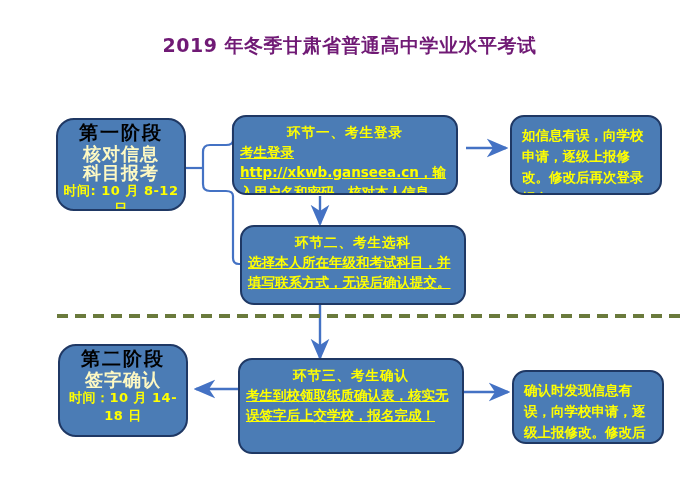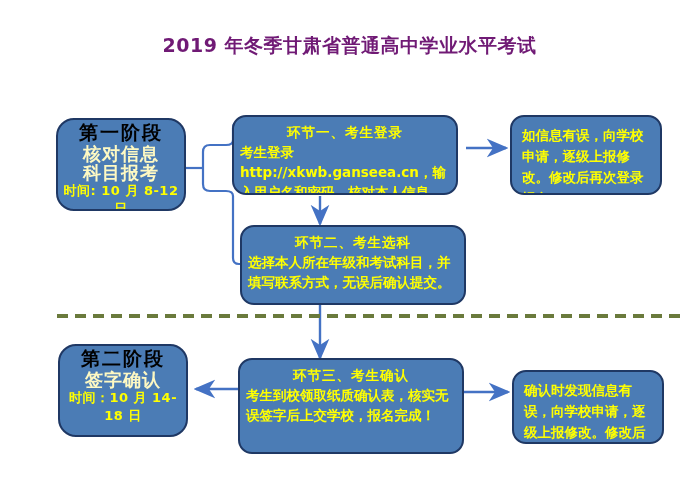--- a/index.html
+++ b/index.html
@@ -76,20 +76,21 @@
     margin-top: 5px;
     letter-spacing: 1px;
   }
   .proc-body {
     color: #FFFF00;
     font-weight: bold;
     font-size: 13.5px;
     line-height: 20px;
     padding: 0 6px;
     text-align: left;
+    text-decoration: underline;
   }
   .note-body {
     color: #FFFF00;
     font-weight: bold;
     font-size: 13.5px;
     line-height: 21px;
     padding: 0 10px;
     margin-top: 8px;
     text-align: left;
   }

